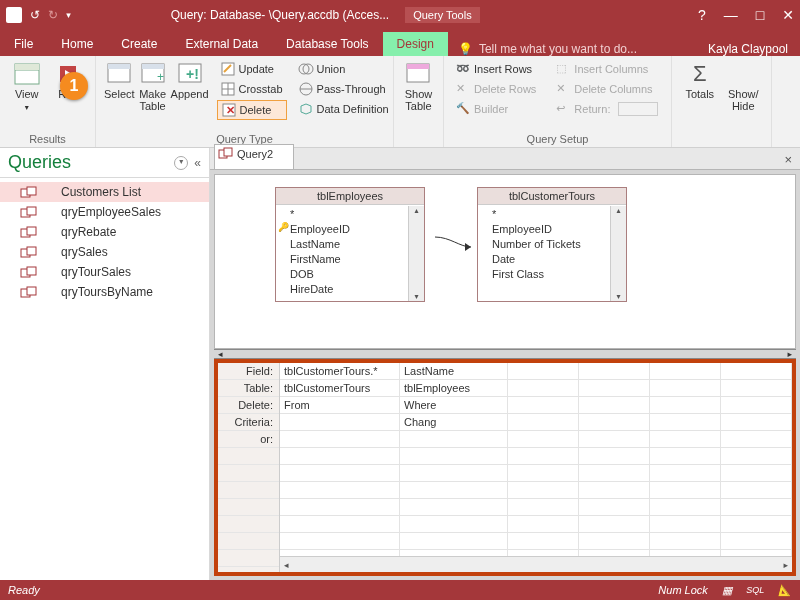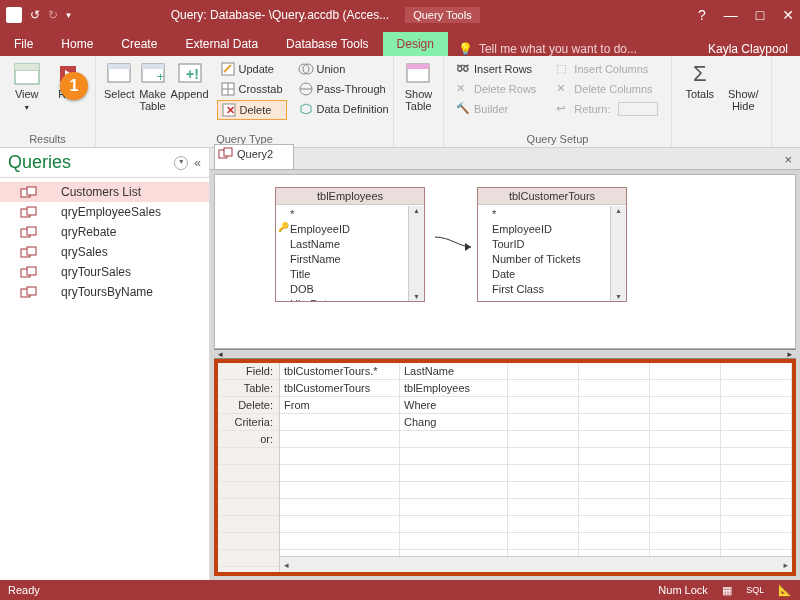--- a/index.html
+++ b/index.html
@@ -55,21 +55,21 @@
 .join { position:absolute; top:58px; left:220px; width:42px; }
 .splitter { height:10px; background:#d6d6d6; border-top:1px solid #888; border-bottom:1px solid #888; margin:0 4px; display:flex; align-items:center; }
 .splitter .l { font-size:9px; padding:0 4px; }
 .splitter .r { margin-left:auto; font-size:9px; padding:0 4px; }
 .grid { flex:1; background:#fff; margin:0 4px 4px; border:4px solid #c2410c; display:flex; overflow:hidden; position:relative; }
 .rowlabels { width:62px; background:#f4f0ed; border-right:1px solid #ccc; }
 .rowlabels div { height:17px; text-align:right; padding-right:6px; font-size:11px; border-bottom:1px solid #e5e5e5; line-height:17px; }
 .cells { flex:1; display:grid; grid-template-columns:120px 108px repeat(4,1fr); grid-auto-rows:17px; }
 .cells div { border-right:1px solid #e3e3e3; border-bottom:1px solid #e3e3e3; padding:0 4px; font-size:11px; line-height:17px; white-space:nowrap; overflow:hidden; }
 .gridscroll { position:absolute; bottom:0; left:62px; right:0; height:16px; background:#eee; border-top:1px solid #ccc; display:flex; align-items:center; justify-content:space-between; font-size:9px; color:#555; padding:0 4px; }
-.statusbar { height:20px; background:#a4373a; color:#fff; display:flex; align-items:center; font-size:11px; padding:0 8px; }
+.statusbar { height:20px; background:#a4373a; color:#fff; display:flex; align-items:center; font-size:11px; padding:0 8px;font-style:italic; }
 .statusbar .right { margin-left:auto; display:flex; gap:14px; align-items:center; }
 svg { overflow:visible; }
 </style>
 </head>
 <body>
 
 <div class="titlebar">
   <div class="tb-left">
     <span class="tb-icon"></span>
     <span>↺</span>
@@ -336,35 +336,33 @@
     </div>
     <div class="diagram">
       <div class="tblbox" style="left:60px;">
         <div class="th">tblEmployees</div>
         <div class="tb" id="empfields">
             <div>*</div>
             <span class="key" style="top: 17px;">🔑</span>
             <div>EmployeeID</div>
             <div>LastName</div>
             <div>FirstName</div>
-            <div>Title</div>
             <div>DOB</div>
             <div>HireDate</div>
           </div>
         <div class="sbar">
             <span>▴</span>
             <span>▾</span>
           </div>
       </div>
       <div class="tblbox" style="left:262px;">
         <div class="th">tblCustomerTours</div>
         <div class="tb" id="custfields">
             <div>*</div>
             <div>EmployeeID</div>
-            <div>TourID</div>
             <div>Number of Tickets</div>
             <div>Date</div>
             <div>First Class</div>
           </div>
         <div class="sbar">
             <span>▴</span>
             <span>▾</span>
           </div>
       </div>
       <svg class="join" width="42" height="20">

